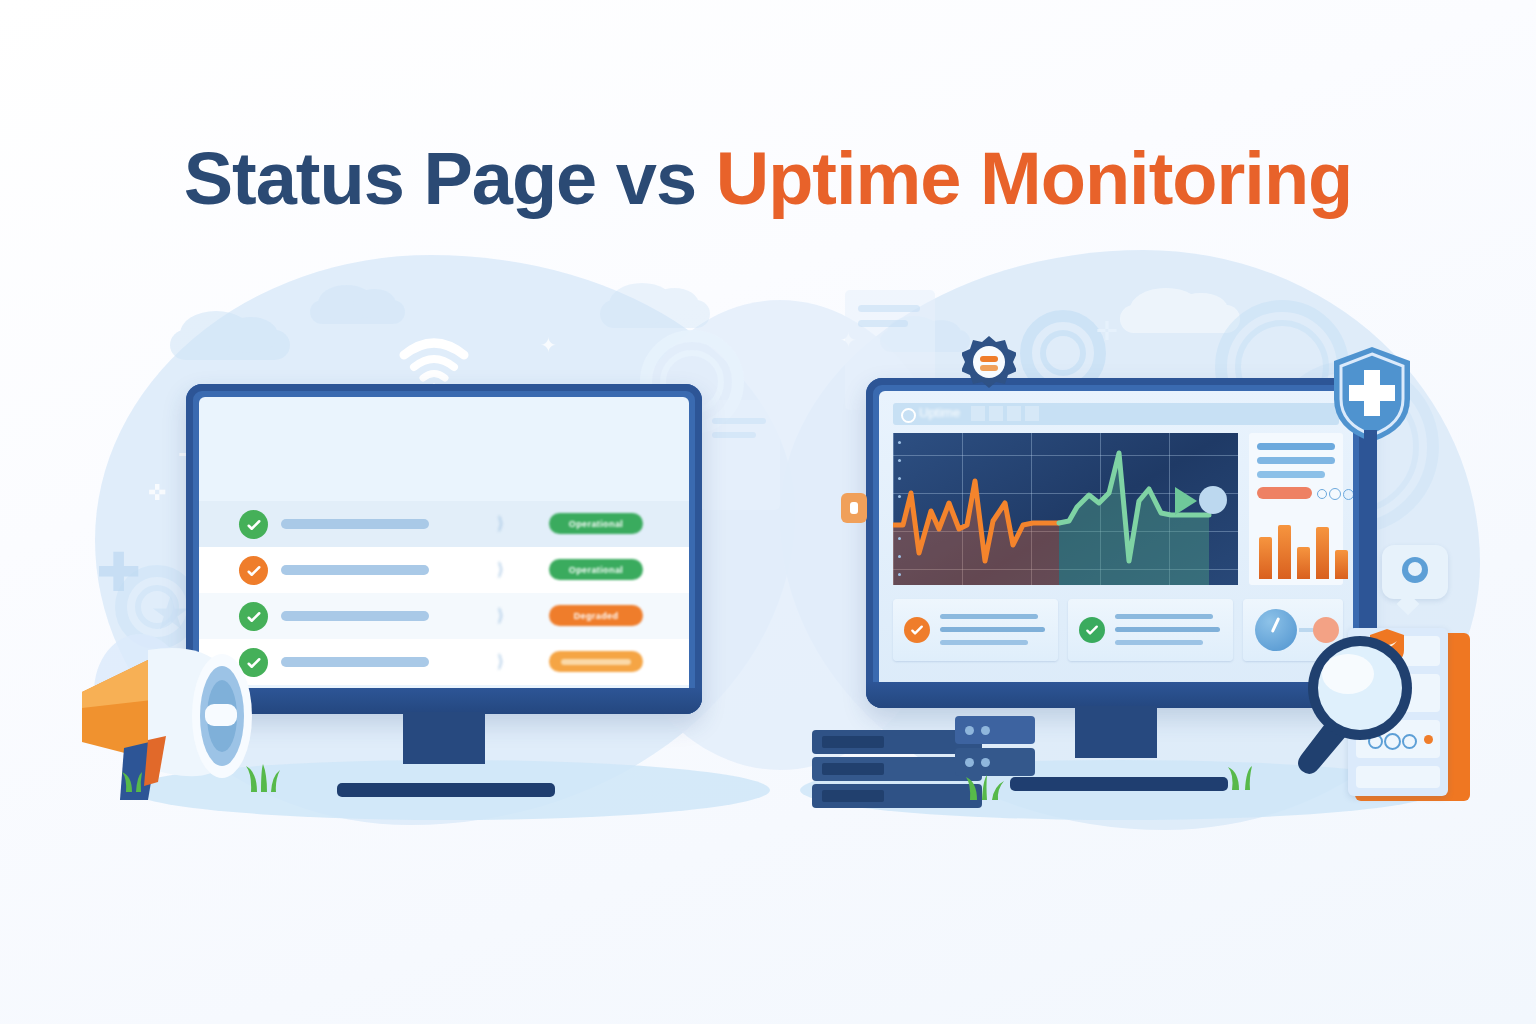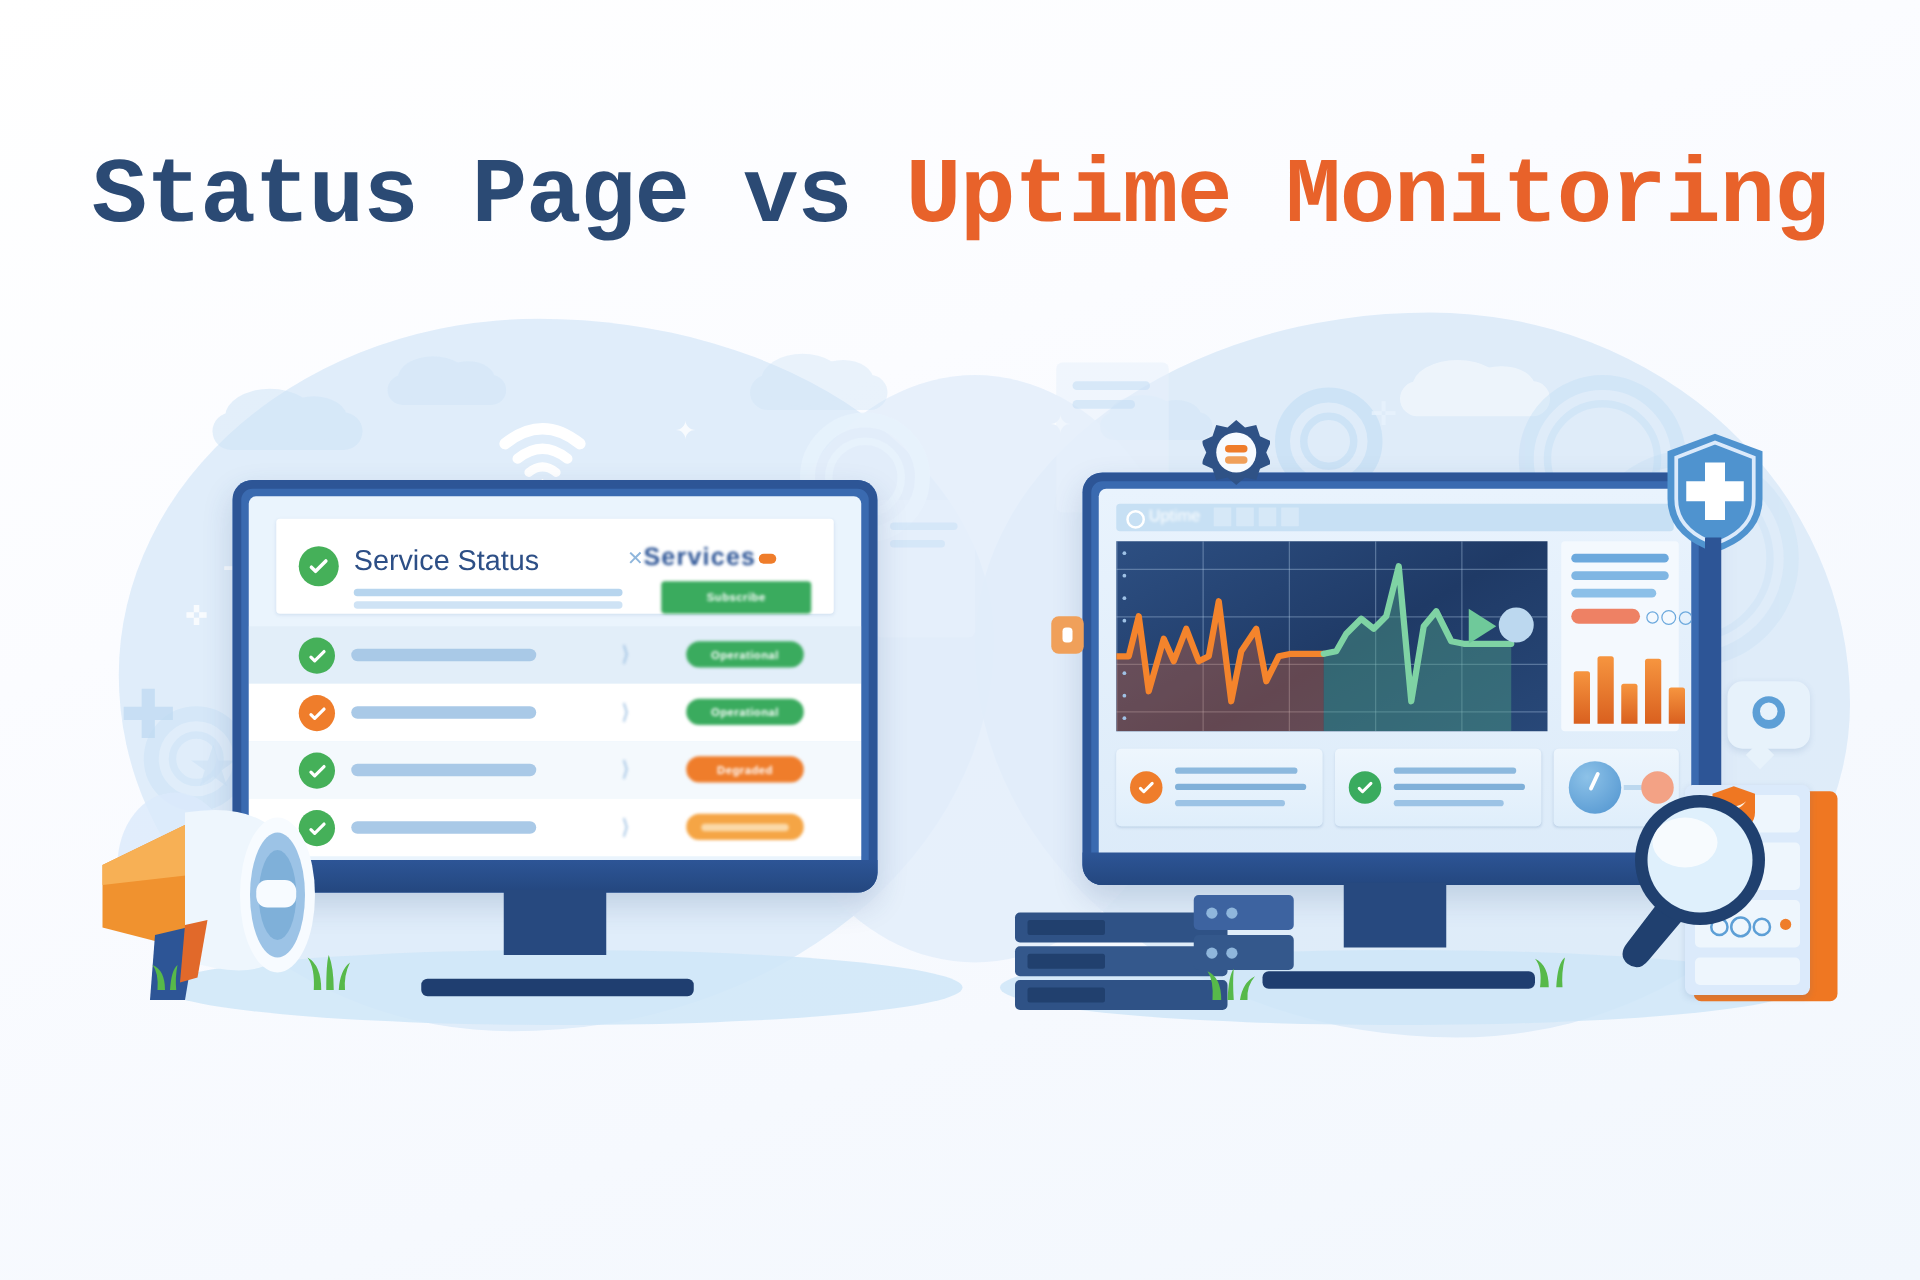--- a/index.html
+++ b/index.html
@@ -30,22 +30,22 @@
   .cloud:after{width:45%;height:120%;right:10%;top:-44%;}
 
   .gear{position:absolute;border-radius:50%;border:12px solid #bcdbf4;opacity:.5;}
   .gear:after{content:"";position:absolute;inset:8px;border-radius:50%;border:6px solid #bcdbf4;}
   .gearwhite{border-color:#e8f3fd;opacity:.85;}
   .gearwhite:after{border-color:#e8f3fd;}
 
   .spark{position:absolute;color:#ffffff;opacity:.8;font-size:20px;line-height:1;}
 
   
-  .headline{position:absolute;top:116px;left:0;width:100%;text-align:center;
-    font-size:74px;font-weight:bold;letter-spacing:-1px;white-space:nowrap;font-family:Liberation Mono, monospace;}
+  .headline{position:absolute;top:136px;left:0;width:100%;text-align:center;
+    font-size:74px;font-weight:bold;letter-spacing:-1px;white-space:nowrap;}
   .h-navy{color:#2b4a74;}
   .h-orange{color:#e8622a;}
 
   
   .monitor{position:absolute;}
   .bezel{position:absolute;background:#3a6ab0;border-radius:16px;
     box-shadow:inset 0 0 0 7px #2d5596, 0 10px 24px rgba(40,70,120,.18);}
   .bezel-inner{position:absolute;inset:13px;background:#eaf4fd;border-radius:6px;overflow:hidden;}
   .bezel-chin{position:absolute;left:0;right:0;bottom:0;height:26px;
     background:linear-gradient(#2d5596,#24477f);border-radius:0 0 16px 16px;}
@@ -135,36 +135,20 @@
     <path d="M8 18 Q38 -6 68 18" stroke="#ffffff" stroke-width="9" fill="none" stroke-linecap="round"></path>
     <path d="M18 30 Q38 14 58 30" stroke="#ffffff" stroke-width="8" fill="none" stroke-linecap="round"></path>
     <path d="M27 41 Q38 32 49 41" stroke="#ffffff" stroke-width="7" fill="none" stroke-linecap="round"></path>
     <path d="M38 46 l9 9 -9 6 -9 -6 z" fill="#ffffff"></path>
   </svg>
 
   <div class="monitor">
     <div class="bezel" style="left:186px;top:384px;width:516px;height:330px;">
       <div class="bezel-inner">
 
-        <div class="ss-card" style="left:22px;top:18px;right:22px;height:76px;">
-          <div class="chk" style="left:18px;top:22px;width:32px;height:32px;background:#45b059;">
-            <svg viewBox="0 0 24 24">
-                <path d="M5 13l4 4 10-10" stroke="#fff" stroke-width="3.4" fill="none" stroke-linecap="round" stroke-linejoin="round"></path>
-              </svg>
-          </div>
-          <div style="position:absolute;left:62px;top:20px;font-size:23px;color:#2d4f86;font-weight:500;">Service Status</div>
-          <div class="bar-line" style="left:62px;top:56px;width:215px;height:6px;background:#b7d5ee;"></div>
-          <div class="bar-line" style="left:62px;top:66px;width:215px;height:6px;background:#cfe3f5;"></div>
-
-          <div style="position:absolute;right:152px;top:22px;font-size:16px;color:#8fb6dc;">✕</div>
-          <div class="blurtext" style="position:absolute;right:62px;top:20px;font-size:20px;color:#2d5596;font-weight:bold;letter-spacing:1px;">Services</div>
-          <div style="position:absolute;right:46px;top:28px;width:14px;height:8px;border-radius:6px;background:#ef7d2b;"></div>
-
-          <div class="pill" style="right:18px;top:50px;width:120px;height:26px;background:#3aab5e;border-radius:3px;">Subscribe</div>
-        </div>
 
         <div class="ss-row" style="top:104px;height:46px;background:#e2eef9;">
           <div class="chk" style="left:40px;top:9px;width:29px;height:29px;background:#45b059;">
             <svg viewBox="0 0 24 24">
                 <path d="M5 13l4 4 10-10" stroke="#fff" stroke-width="3.4" fill="none" stroke-linecap="round" stroke-linejoin="round"></path>
               </svg>
           </div>
           <div class="bar-line" style="left:82px;top:18px;width:148px;height:10px;background:#a9c9e7;"></div>
           <div class="blurtext" style="position:absolute;left:298px;top:12px;color:#9dc0e2;font-size:17px;">⟩</div>
           <div class="pill" style="right:46px;top:12px;width:94px;height:21px;background:#3aab5e;border-radius:11px;">Operational</div>

